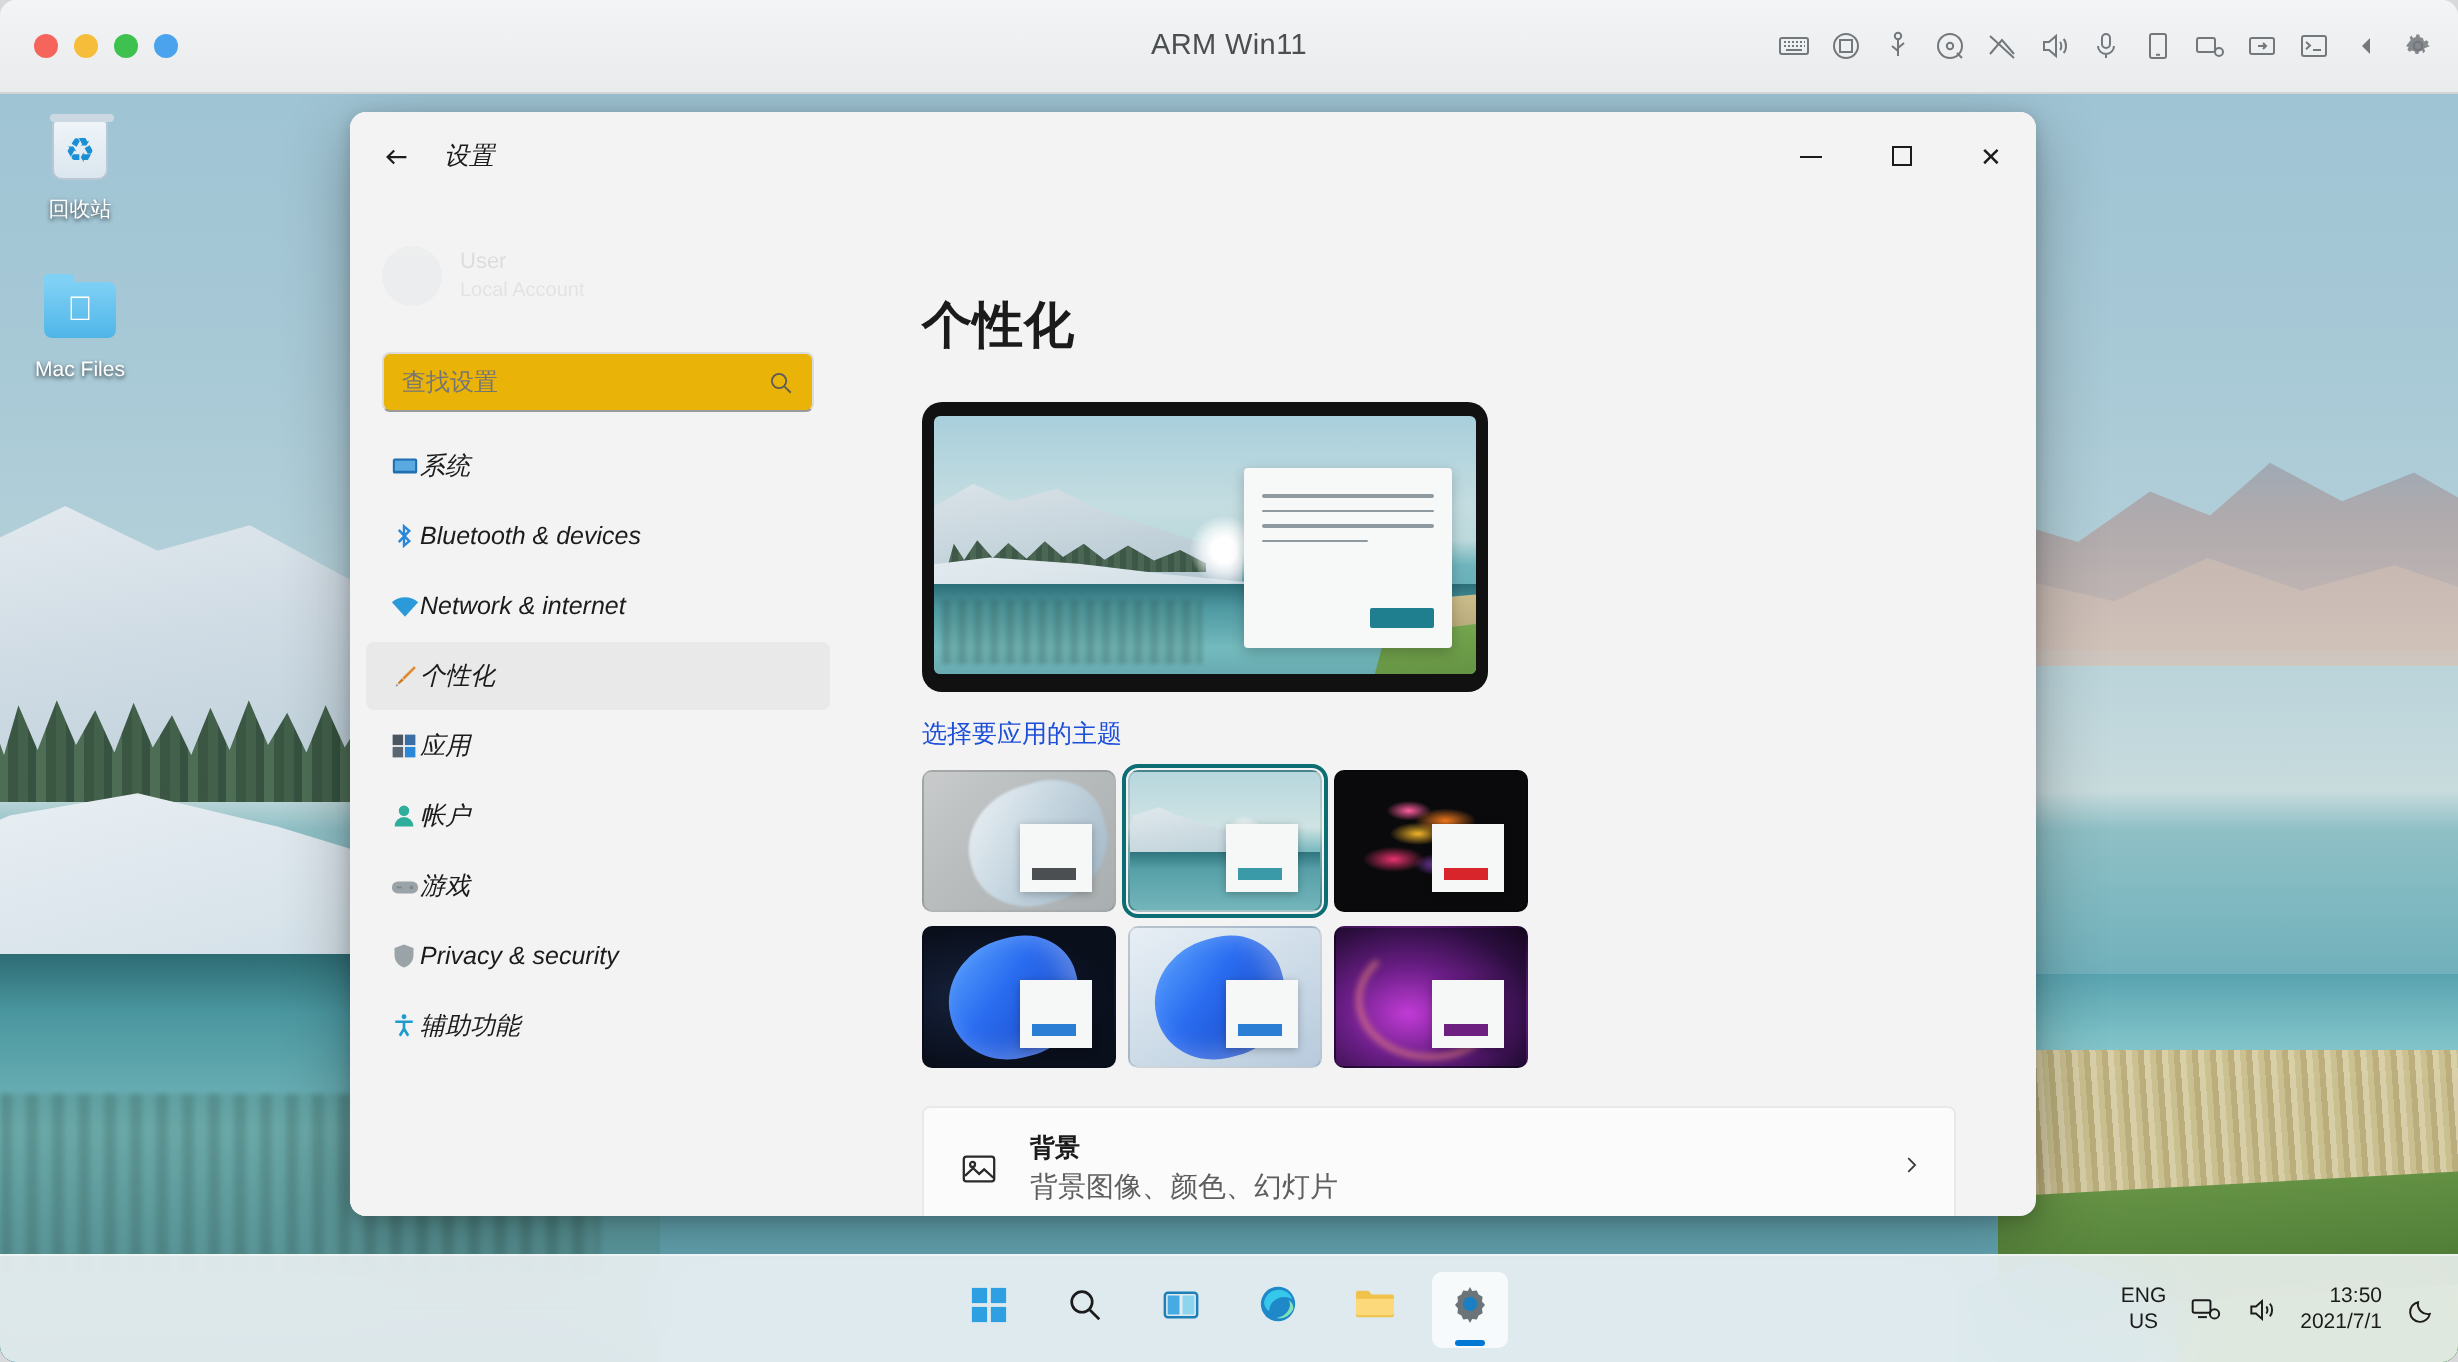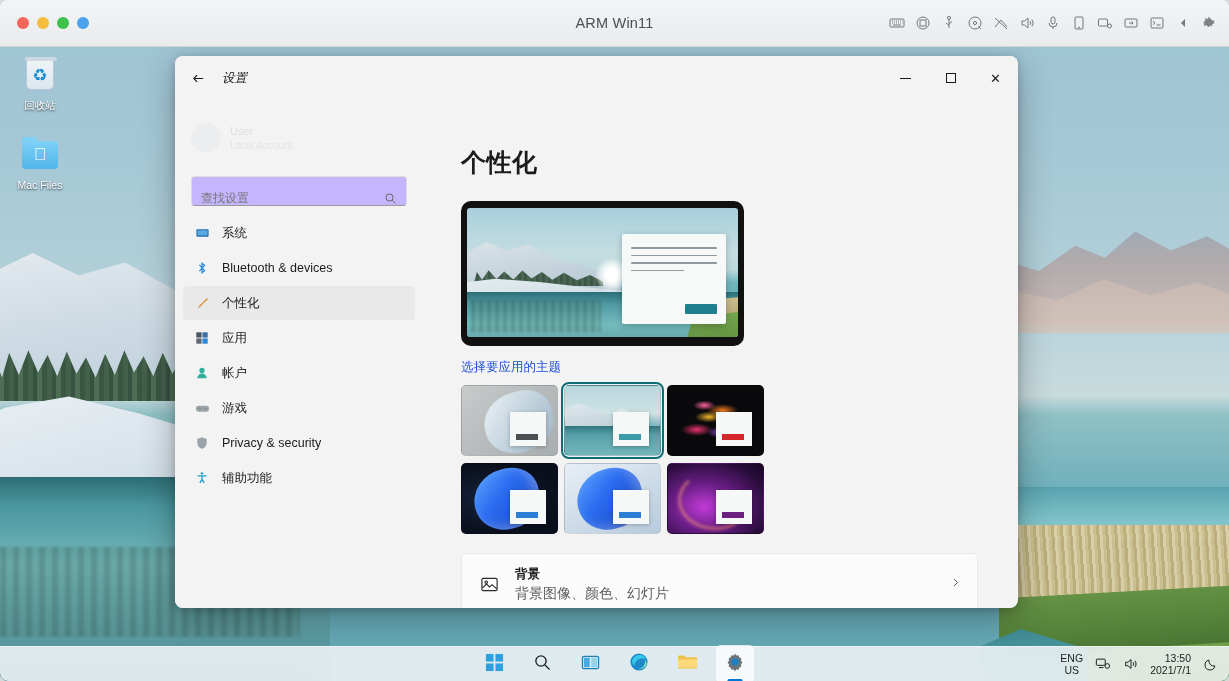--- a/index.html
+++ b/index.html
@@ -241,39 +241,40 @@
   #account-avatar {
     width: 30px; height: 30px; border-radius: 50%;
     background: #b9c0c6;
   }
   #account-text { display: flex; flex-direction: column; gap: 3px; }
   #account-name { font-size: 11px; color: #202020; }
   #account-mail { font-size: 10px; color: #5a5a5a; }
 
   #search-wrap { padding: 0 8px 10px; }
   #search-box {
-    height: 30px; background: #c4b5fd;
+    height: 30px; background: #eab308;
     border: 1px solid #dcdcdc; border-bottom-color: #9a9a9a;
     border-radius: 4px;
-    display: flex; align-items: flex-end;
+    display: flex; align-items: center;
     padding: 0 9px;
   }
   #search-input {
     flex: 1 1 auto; border: none; outline: none; background: transparent;
     font-size: 12px; color: #5b5b5b;
     font-family: inherit;
   }
   #search-icon-btn { color: #5b5b5b; display: flex; }
 
   #nav-list { flex: 1 1 auto; overflow-y: auto; padding-bottom: 6px; }
   .nav-item {
     height: 34px; display: flex; align-items: center;
-    padding-left: 11px; gap: 12px;
+    padding-left: 11px; 
     border-radius: 4px; margin-bottom: 1px;
     position: relative;
+    font-style: italic;
   }
   .nav-item.active { background: #e9e9e9; }
   .nav-item.active::before {
     content: ""; position: absolute; left: -4px; top: 8px;
     width: 3px; height: 18px; border-radius: 2px;
     background: #0c6e72;
   }
   .nav-ico {
     width: 16px; height: 16px; flex: 0 0 16px;
     display: flex; align-items: center; justify-content: center;
@@ -468,21 +469,21 @@
     display: flex; align-items: center; justify-content: center;
     color: #2a2a2a;
   }
   .srow-txt { display: flex; flex-direction: column; gap: 2px; }
   .srow-title { font-size: 12.5px; font-weight: 600; color: #1b1b1b; }
   .srow-sub   { font-size: 14px; color: #5e5e5e; }
   .srow-chev  { margin-left: auto; color: #3a3a3a; font-size: 12px; }
 
   
   #taskbar {
-    position: absolute; left: 0; right: 0; bottom: 0; height: 35px;
+    position: absolute; left: 0; right: 0; bottom: 0; height: 54px;
     background: rgba(243,246,248,.86);
     backdrop-filter: blur(20px);
     border-top: 1px solid rgba(255,255,255,.5);
     display: flex; align-items: center;
   }
   #tb-center {
     position: absolute; left: 50%; transform: translateX(-50%);
     display: flex; align-items: center; gap: 10px;
   }
   .tb-btn {
@@ -700,20 +701,28 @@
 
             <div class="nav-item">
               <span class="nav-ico">
                 <svg width="14" height="14" viewBox="0 0 16 16" fill="none" stroke="#2b88d8" stroke-width="1.4">
                     <path d="M5 4.5L11 11 8 13.5V2.5L11 5 5 11.5"></path>
                   </svg>
               </span>
               <span class="nav-lbl">Bluetooth &amp; devices</span>
             </div>
 
+            <div class="nav-item">
+              <span class="nav-ico">
+                <svg width="15" height="15" viewBox="0 0 16 16">
+                    <path d="M1 5.5C3 3.7 5.4 2.8 8 2.8s5 .9 7 2.7L8 13.2z" fill="#2b9ad8"></path>
+                  </svg>
+              </span>
+              <span class="nav-lbl">Network &amp; internet</span>
+            </div>
 
             <div class="nav-item active">
               <span class="nav-ico">
                 <svg width="15" height="15" viewBox="0 0 16 16">
                     <path d="M12.8 2.2l1 1-6.2 6.2-1-1z" fill="#e08a2e"></path>
                     <path d="M6.3 8.6l1.1 1.1-2.6 2.2-.7-.7z" fill="#cf7a22"></path>
                     <path d="M3.6 11.6l.8.8-1.4.9z" fill="#8a8a8a"></path>
                   </svg>
               </span>
               <span class="nav-lbl">个性化</span>

